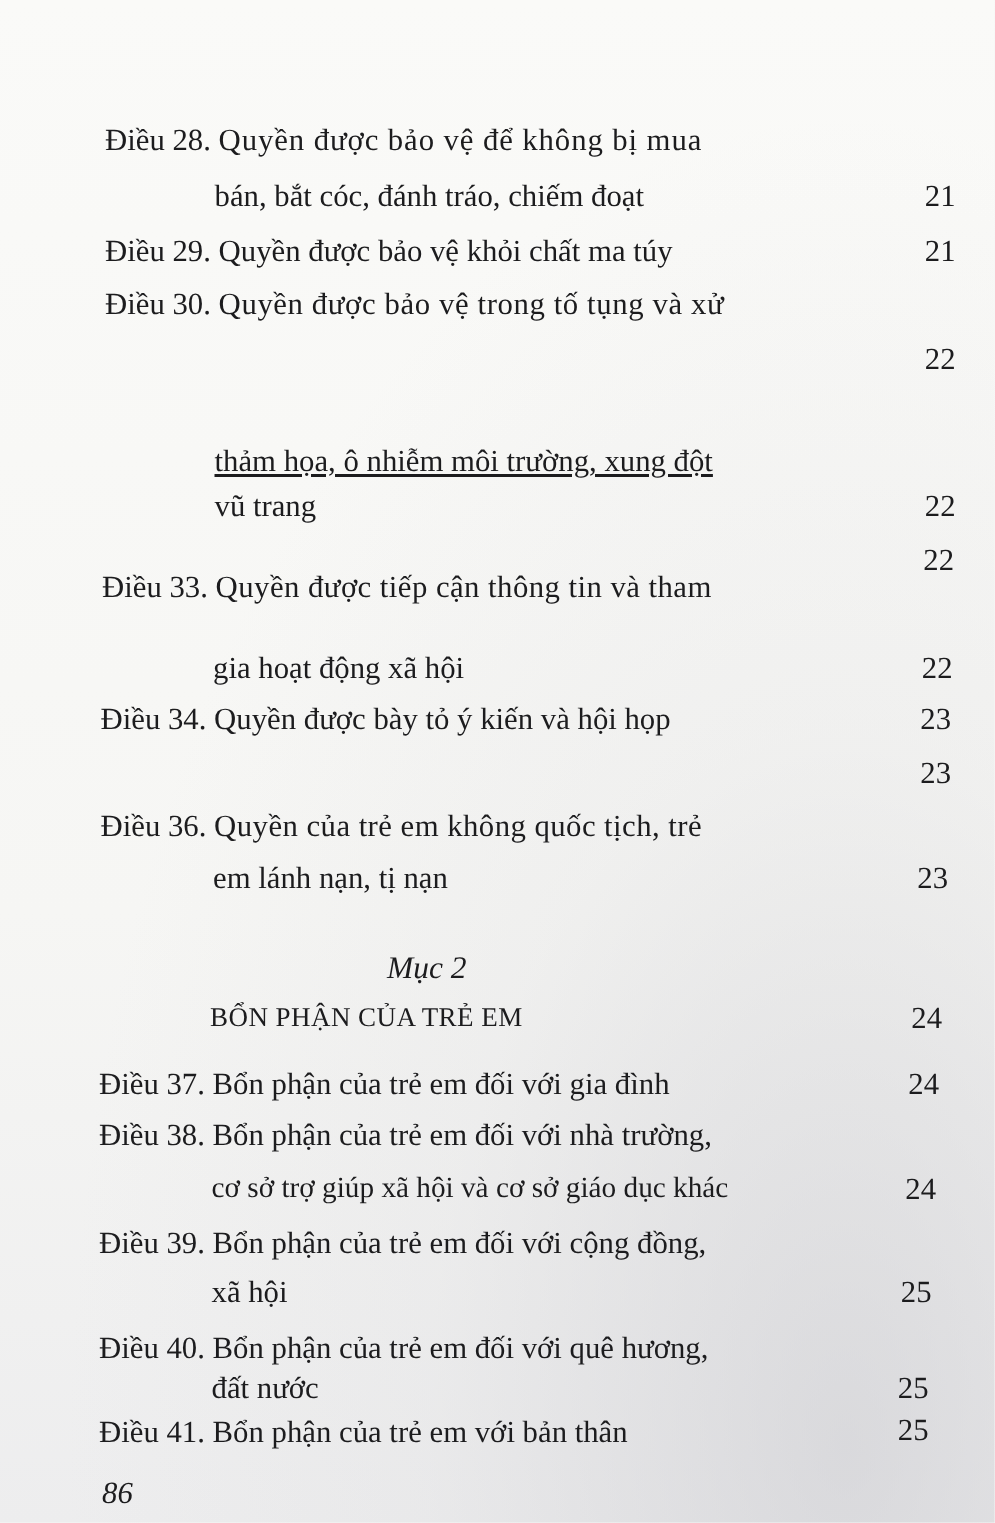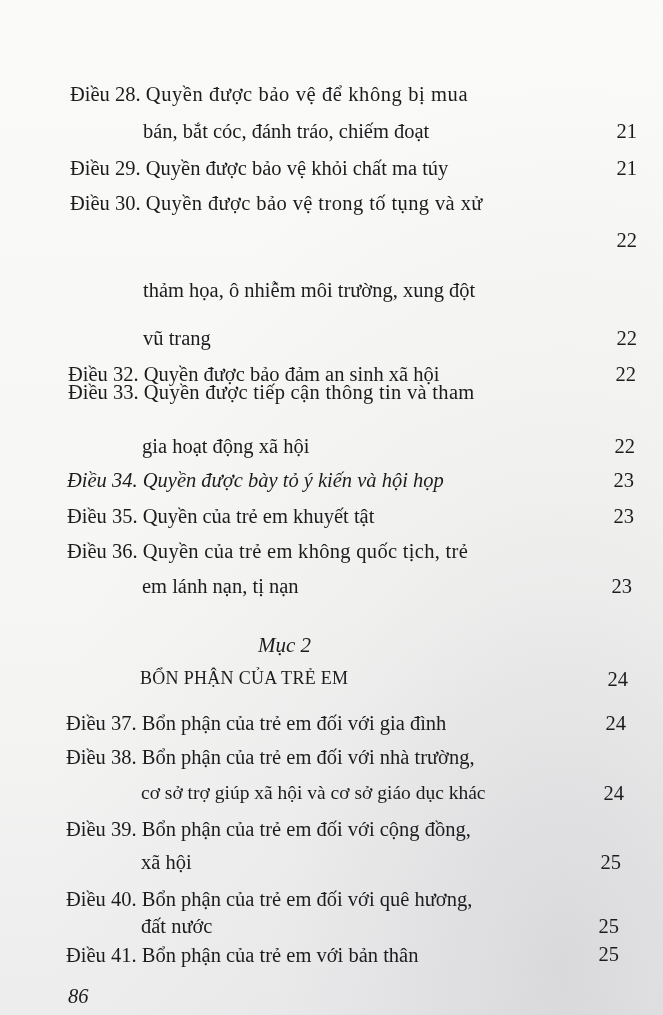--- a/index.html
+++ b/index.html
@@ -80,47 +80,39 @@
     <span>Quyền được bảo vệ khỏi chất ma túy</span>
   </div>
   <div class="pnum" style="top:158px; left:597px;">21</div>
 
   <div class="line" style="top:193px; left:70px;">
     <span>Điều 30.</span>
     <span style="letter-spacing:0.4px;">Quyền được bảo vệ trong tố tụng và xử</span>
   </div>
   <div class="pnum" style="top:230px; left:597px;">22</div>
 
-  <div class="line cont" style="top:280px;">thảm họa, ô nhiễm môi trường, xung đột</div>
+  <div class="line cont" style="top:298px;text-decoration:underline;">thảm họa, ô nhiễm môi trường, xung đột</div>
   <div class="line cont" style="top:328px;">vũ trang</div>
   <div class="pnum" style="top:328px; left:597px;">22</div>
 
-  <div class="line" style="top:364px; left:68px;">
-    <span>Điều 32.</span>
-    <span>Quyền được bảo đảm an sinh xã hội</span>
-  </div>
   <div class="pnum" style="top:364px; left:596px;">22</div>
 
   <div class="line" style="top:382px; left:68px;">
     <span>Điều 33.</span>
     <span style="letter-spacing:0.3px;">Quyền được tiếp cận thông tin và tham</span>
   </div>
   <div class="line cont" style="top:436px; left:142px;">gia hoạt động xã hội</div>
   <div class="pnum" style="top:436px; left:595px;">22</div>
 
-  <div class="line" style="top:470px; left:67px;font-style:italic;">
+  <div class="line" style="top:470px; left:67px;">
     <span>Điều 34.</span>
     <span>Quyền được bày tỏ ý kiến và hội họp</span>
   </div>
   <div class="pnum" style="top:470px; left:594px;">23</div>
 
-  <div class="line" style="top:506px; left:67px;">
-    <span>Điều 35.</span>
-    <span>Quyền của trẻ em khuyết tật</span>
-  </div>
   <div class="pnum" style="top:506px; left:594px;">23</div>
 
   <div class="line" style="top:541px; left:67px;">
     <span>Điều 36.</span>
     <span style="letter-spacing:0.3px;">Quyền của trẻ em không quốc tịch, trẻ</span>
   </div>
   <div class="line cont" style="top:576px; left:142px;">em lánh nạn, tị nạn</div>
   <div class="pnum" style="top:576px; left:592px;">23</div>
 
   <div class="section-italic" style="top:635px;">Mục 2</div>

